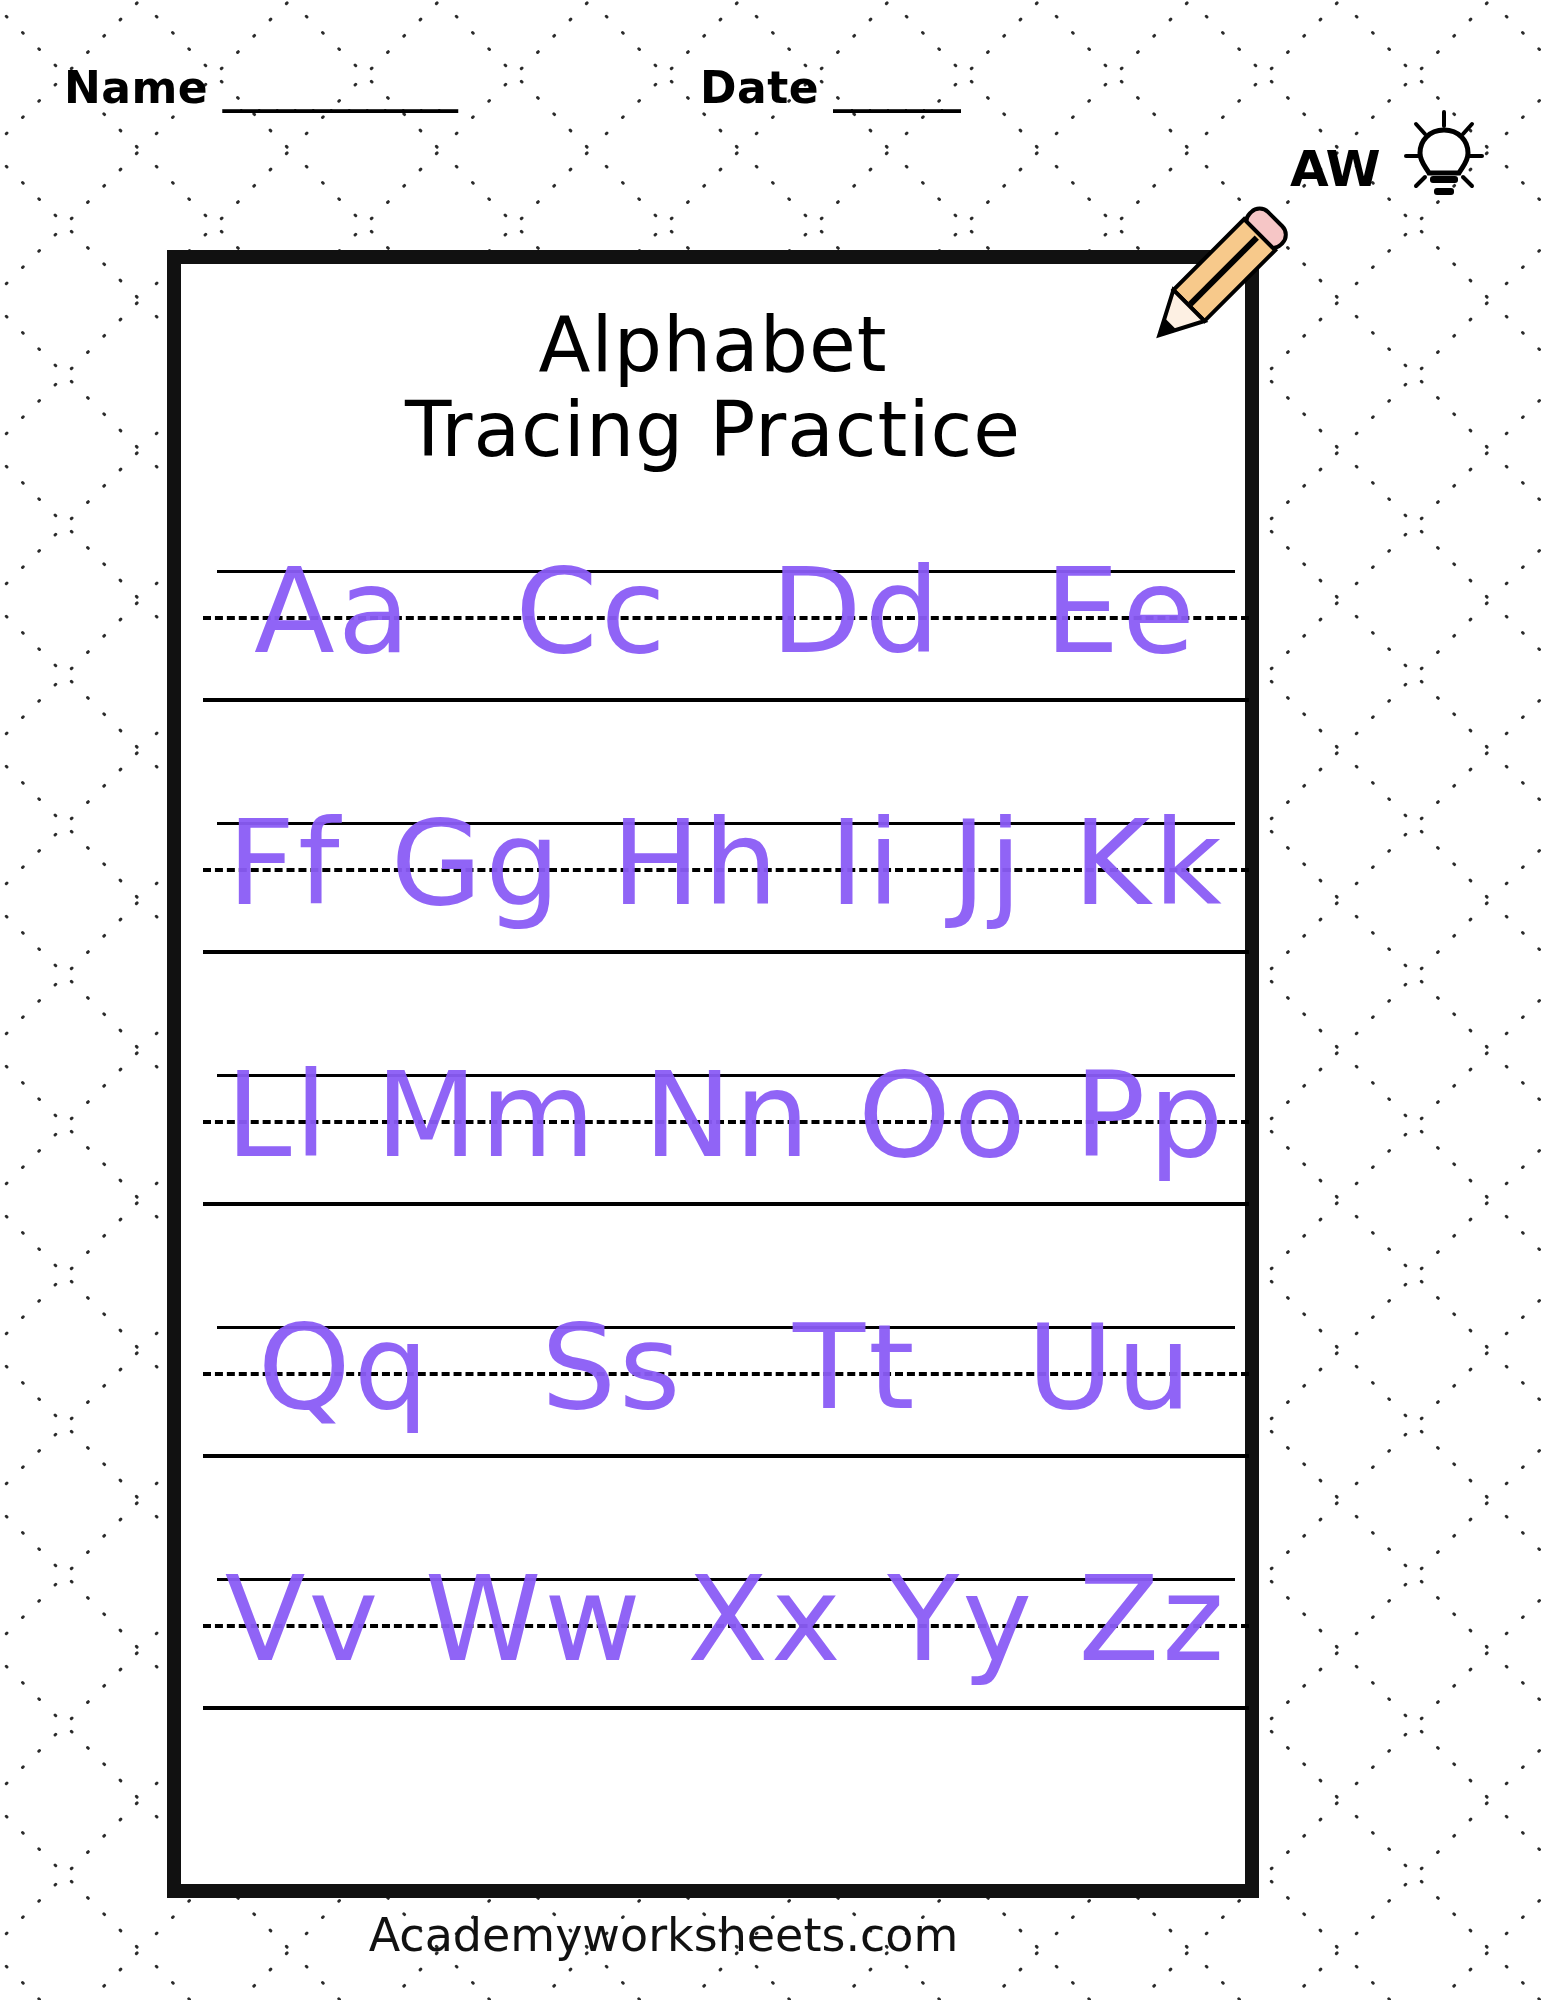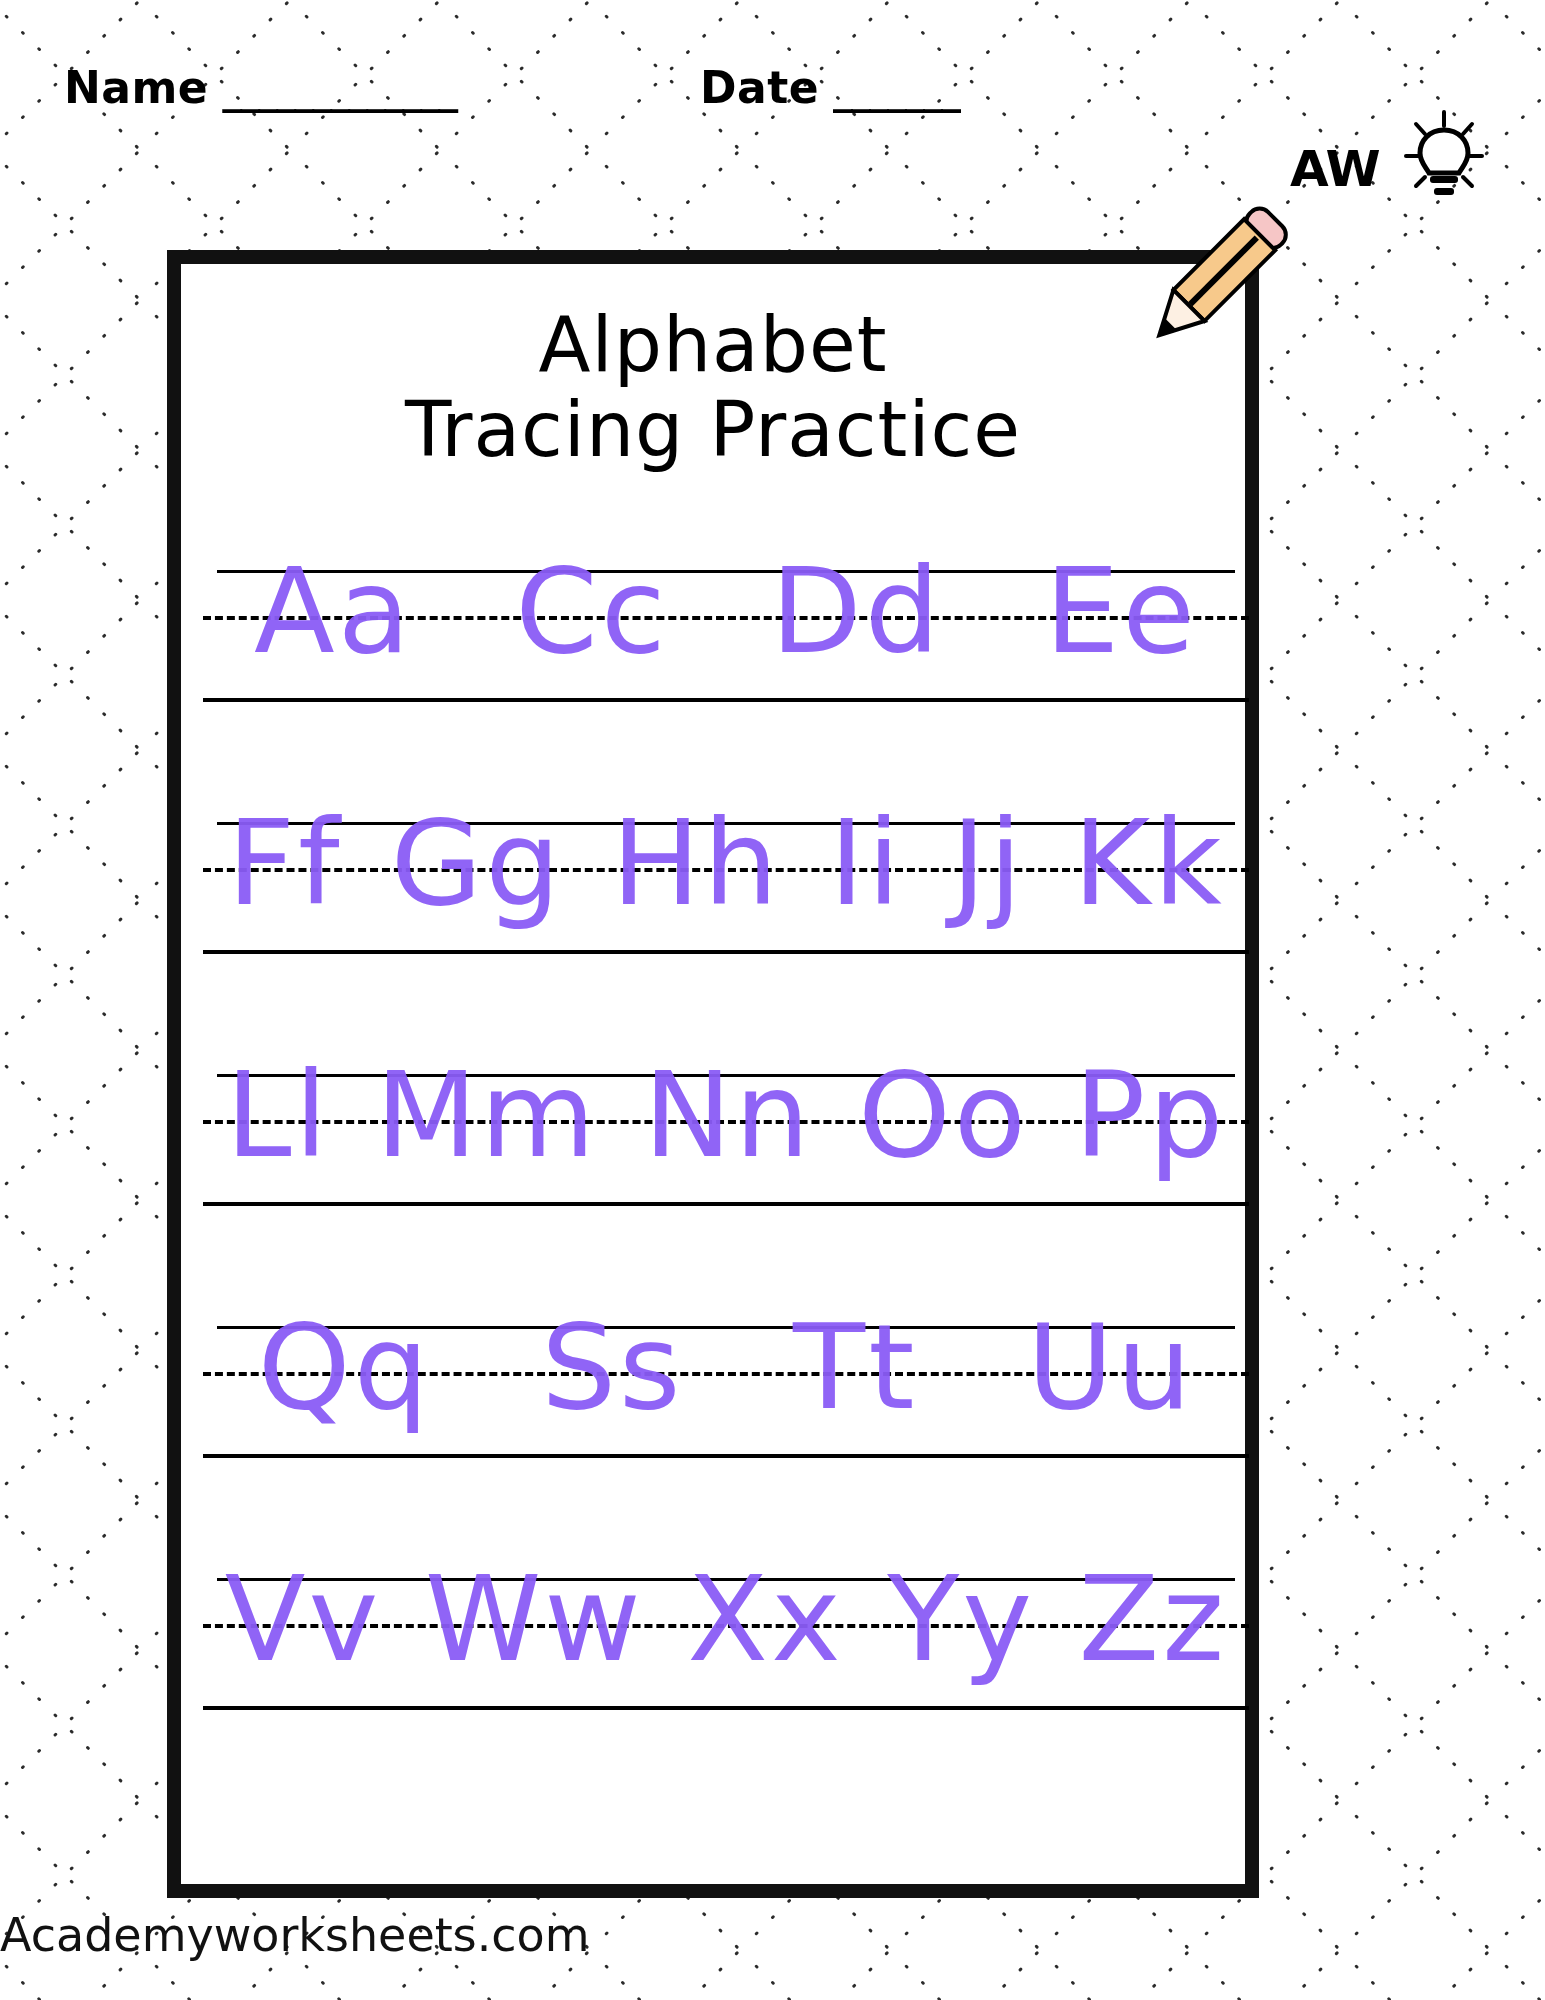--- a/index.html
+++ b/index.html
@@ -178,20 +178,21 @@
   .pair {
     color: #9a9a9a;
     opacity: 0.95;
   }
 
   .footer {
     position: absolute;
     left: 0;
     top: 1908px;
     width: 1327px;
+    text-align: center;
     font-family: "DejaVu Sans", sans-serif;
     font-size: 46px;
     color: #111;
   }
 
   
   .pencil {
     position: absolute;
     left: 1118px;
     top: 185px;

